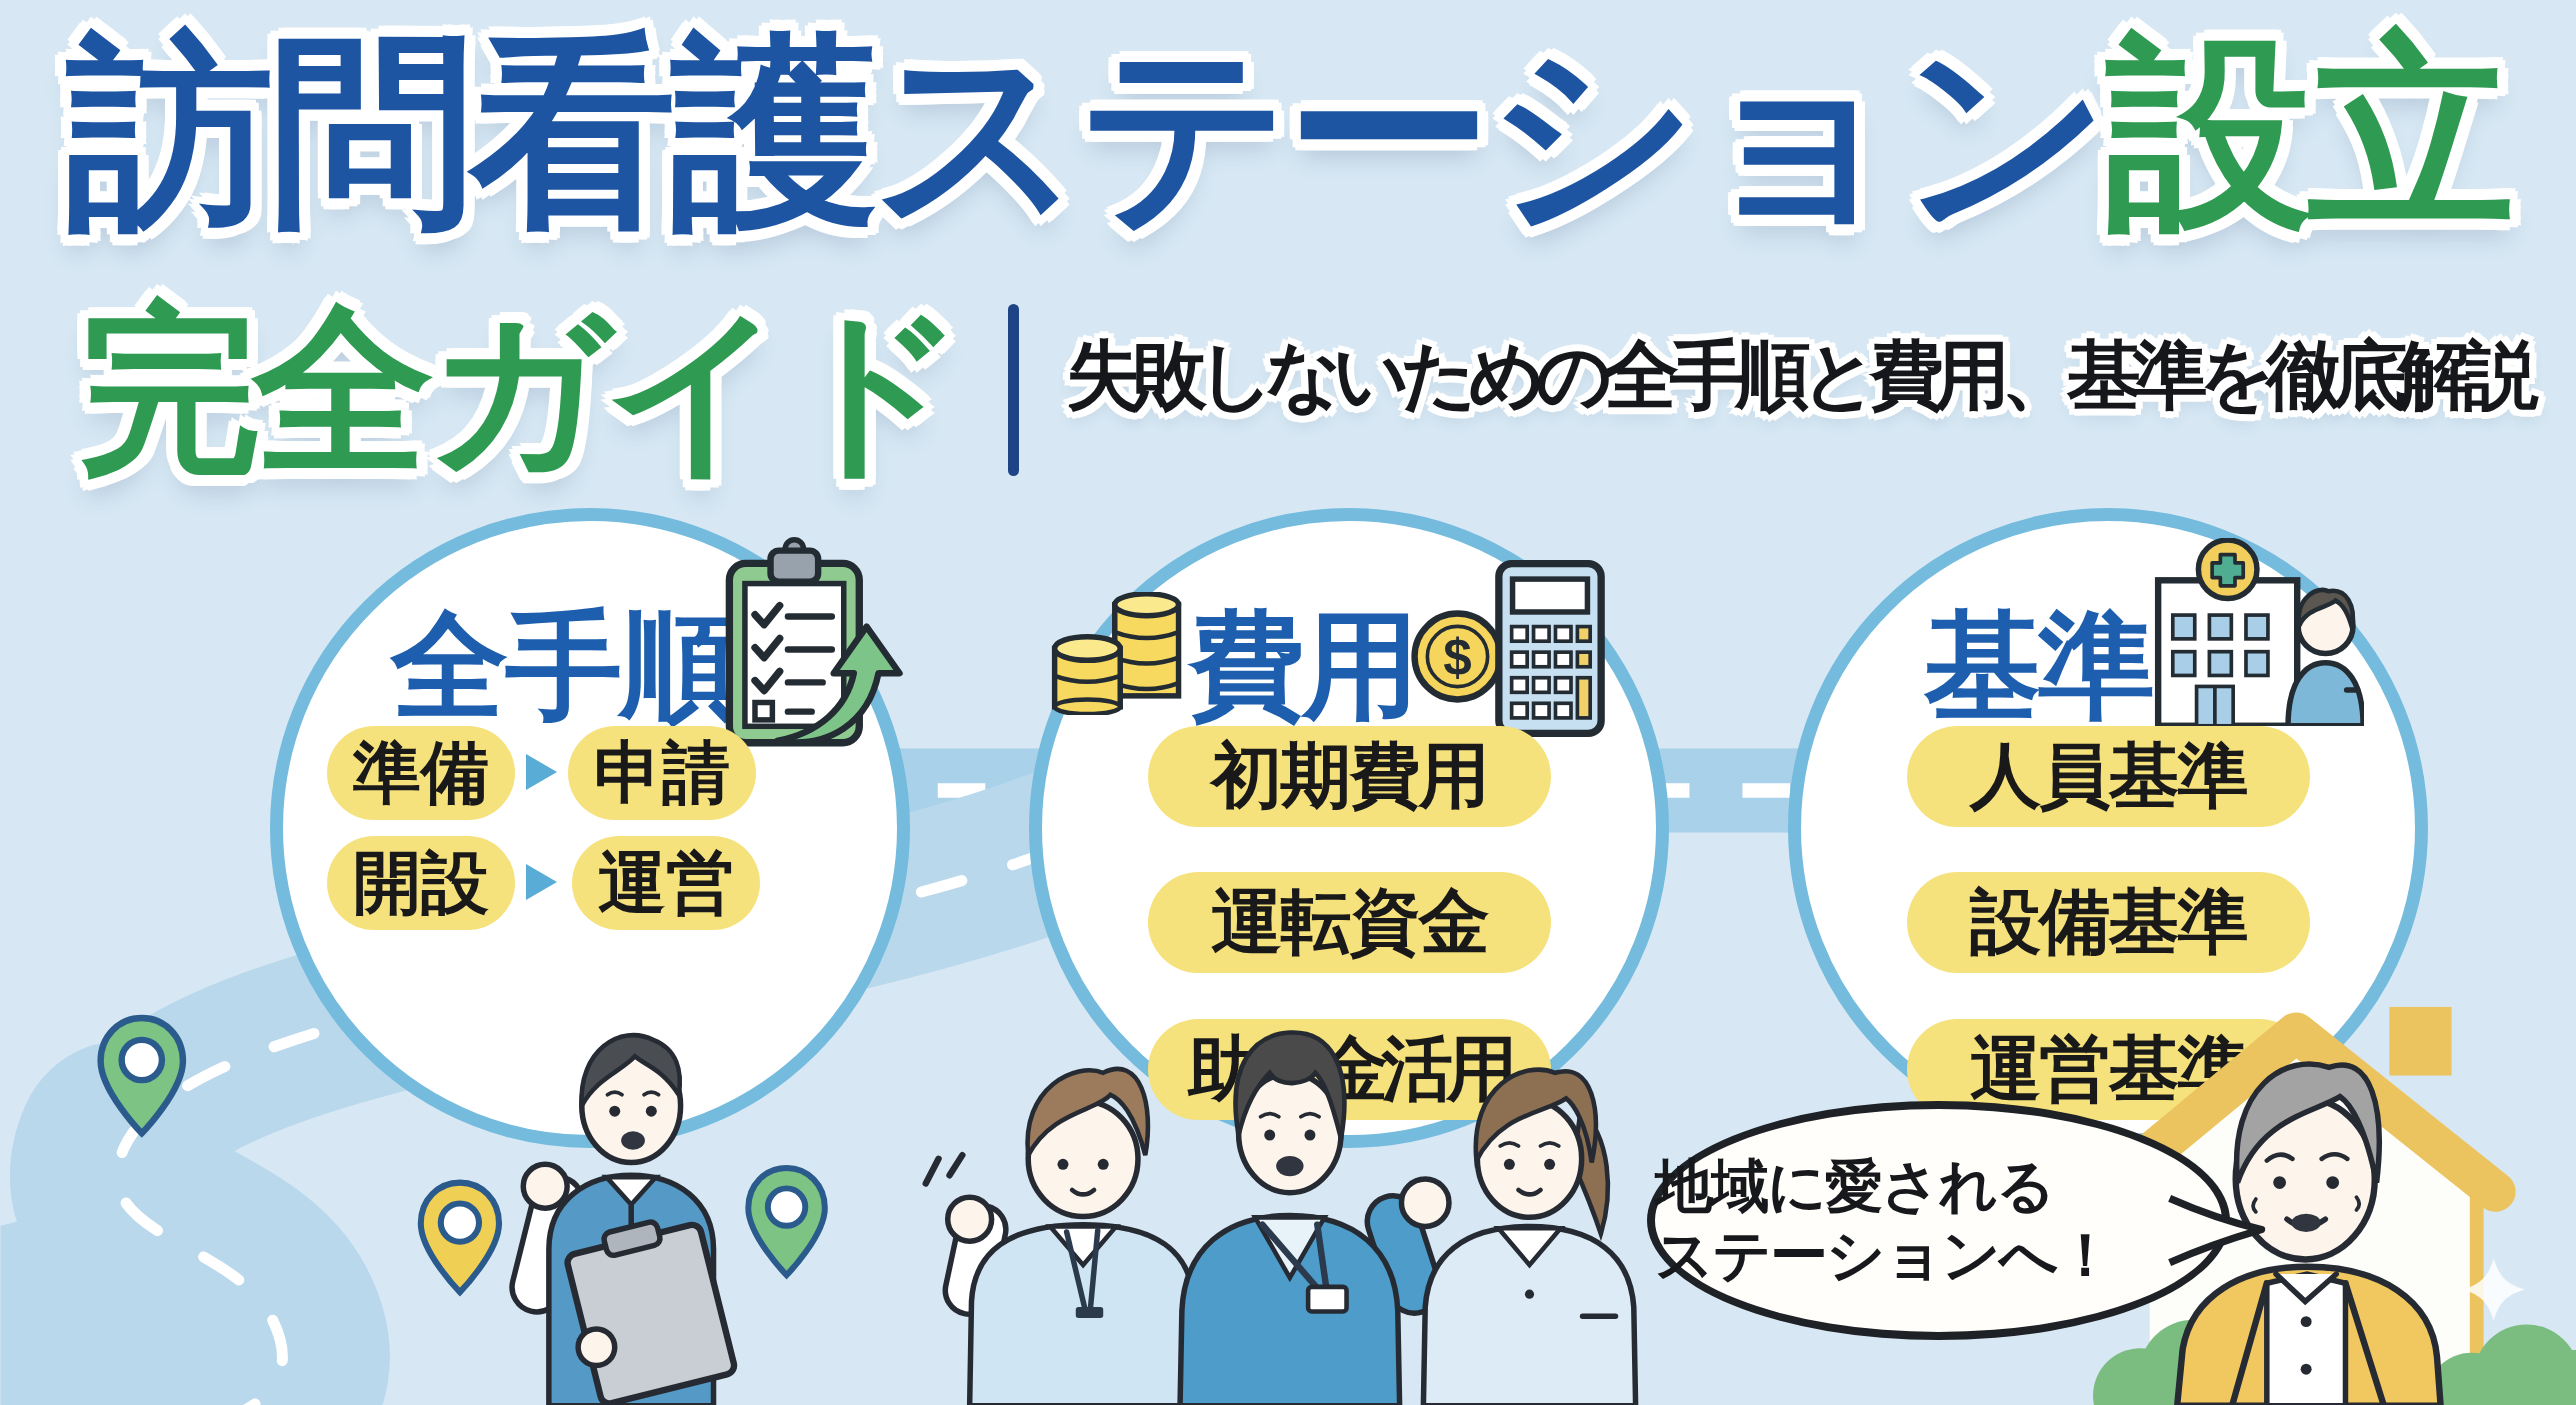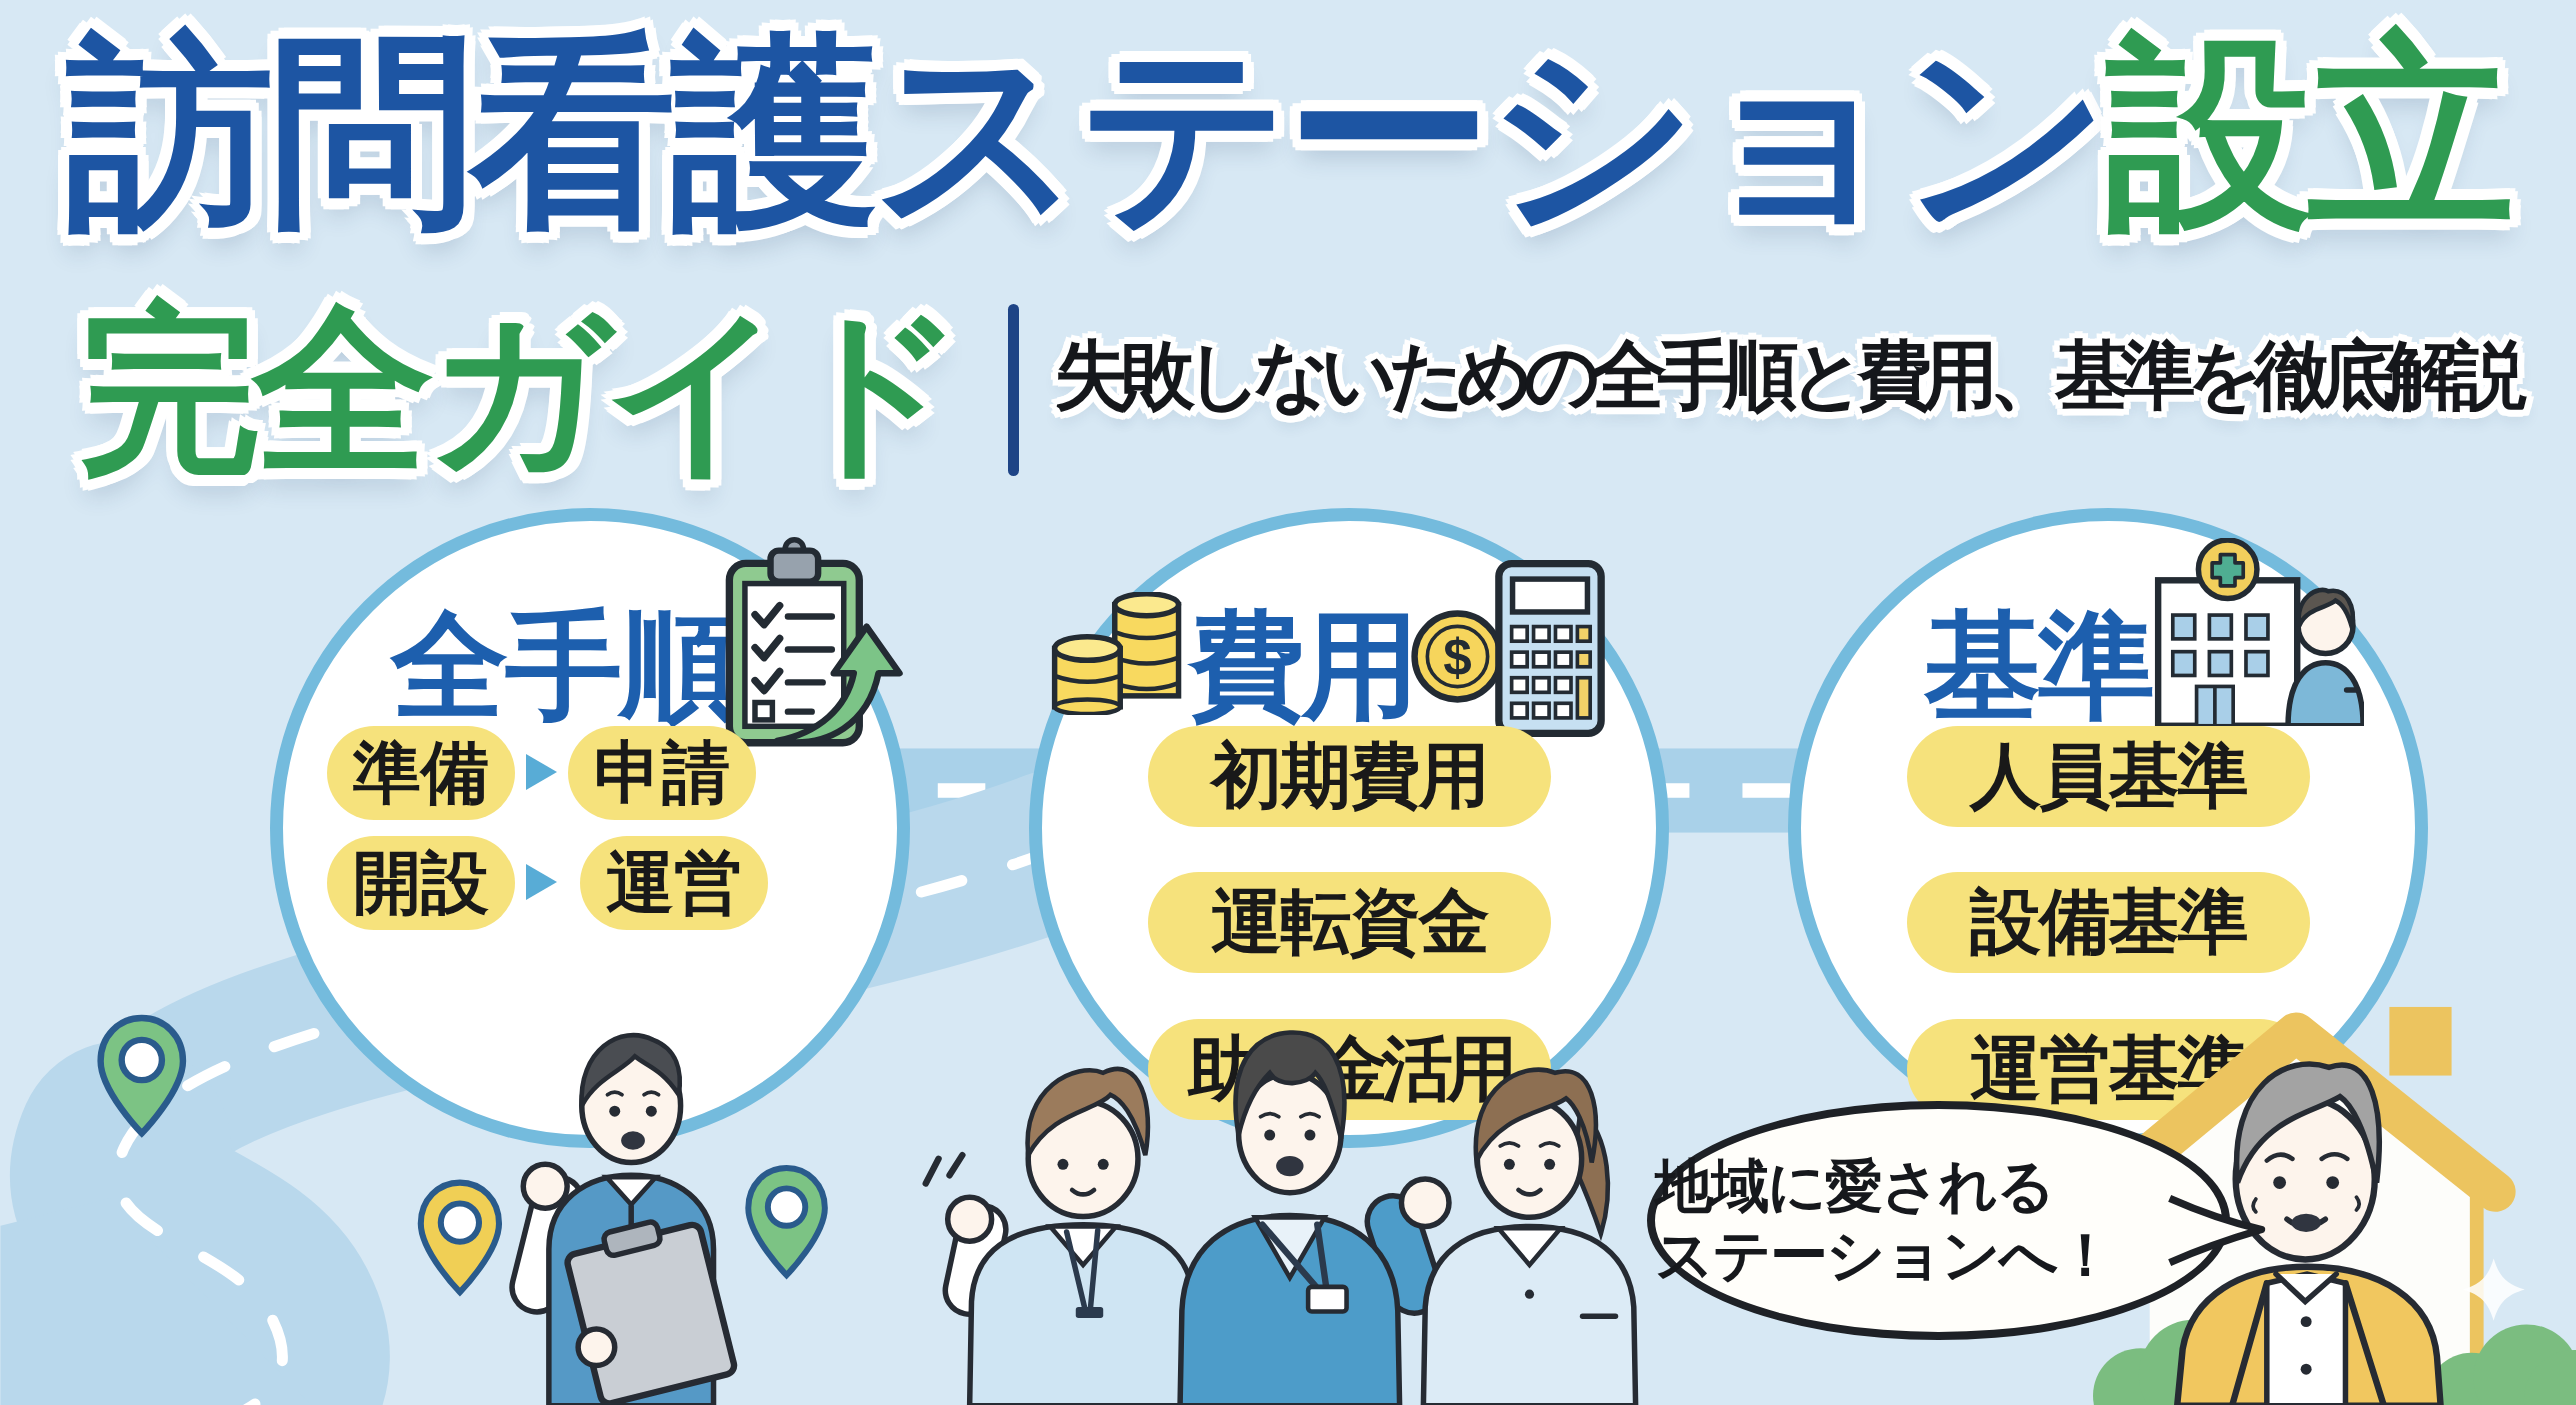--- a/index.html
+++ b/index.html
@@ -21,20 +21,21 @@
       -11px 0 0 #fff,11px 0 0 #fff,0 -11px 0 #fff,0 11px 0 #fff,
       -8.2px -8.2px 0 #fff,8.2px 8.2px 0 #fff,-8.2px 8.2px 0 #fff,8.2px -8.2px 0 #fff,
       -11px -5.5px 0 #fff,11px 5.5px 0 #fff,5.5px -11px 0 #fff,-5.5px 11px 0 #fff,
       0 16.5px 24px rgba(30,60,100,.20);
   }
   .halo-md{
     text-shadow:
       -7.3px 0 0 #fff,7.3px 0 0 #fff,0 -7.3px 0 #fff,0 7.3px 0 #fff,
       -5.5px -5.5px 0 #fff,5.5px 5.5px 0 #fff,-5.5px 5.5px 0 #fff,5.5px -5.5px 0 #fff,
       0 9.1px 14.6px rgba(30,60,100,.16);
+    margin-left: 12px;
   }
   .title2{
     position:absolute;left:79px;top:271px;z-index:10;
     font-size:181px;font-weight:900;letter-spacing:-7.3px;color:#2f9b52;white-space:nowrap;
   }
   .divider{
     position:absolute;left:1008px;top:304px;width:11px;height:172px;border-radius:5.5px;
     background:#1e4486;z-index:10;
   }
   .tagline{
@@ -112,21 +113,21 @@
       <line x1="74" y1="160" x2="112" y2="160" stroke="#232b33" stroke-width="7" stroke-linecap="round"></line>
       <rect x="38" y="182" width="19" height="19" fill="#ffffff" stroke="#232b33" stroke-width="6"></rect>
       <line x1="74" y1="192" x2="100" y2="192" stroke="#232b33" stroke-width="7" stroke-linecap="round"></line>
       <path d="M 62 224 C 108 215 138 188 146 150 L 124 150 L 160 99 L 196 150 L 173 150 C 162 204 119 233 62 224 Z" fill="#7cc487" stroke="#232b33" stroke-width="7" stroke-linejoin="round"></path>
     </svg>
     <div class="pill pill-sm" style="left:44px;top:205px;">準備</div>
     <div class="tri" style="left:243px;top:233px;"></div>
     <div class="pill pill-sm" style="left:285px;top:205px;">申請</div>
     <div class="pill pill-sm" style="left:44px;top:315px;">開設</div>
     <div class="tri" style="left:243px;top:343px;"></div>
-    <div class="pill pill-sm" style="left:297px;top:315px;">運営</div>
+    <div class="pill pill-sm" style="left:289px;top:315px;">運営</div>
   </div>
 
   <div class="circle c2">
     <svg class="icon-abs" style="left:7.3px;top:71px;" width="137" height="123" viewBox="0 0 150 135">
       <rect x="72" y="14" width="70" height="100" fill="#f8d95f" stroke="#232b33" stroke-width="6"></rect>
       <ellipse cx="107" cy="14" rx="35" ry="12" fill="#fbe98e" stroke="#232b33" stroke-width="6"></ellipse>
       <path d="M72 44 q35 13 70 0 M72 72 q35 13 70 0 M72 100 q35 13 70 0" fill="none" stroke="#232b33" stroke-width="5"></path>
       <rect x="6" y="62" width="72" height="64" fill="#f8d95f" stroke="#232b33" stroke-width="6"></rect>
       <ellipse cx="42" cy="62" rx="36" ry="13" fill="#fbe98e" stroke="#232b33" stroke-width="6"></ellipse>
       <path d="M6 92 q36 13 72 0" fill="none" stroke="#232b33" stroke-width="5"></path>

